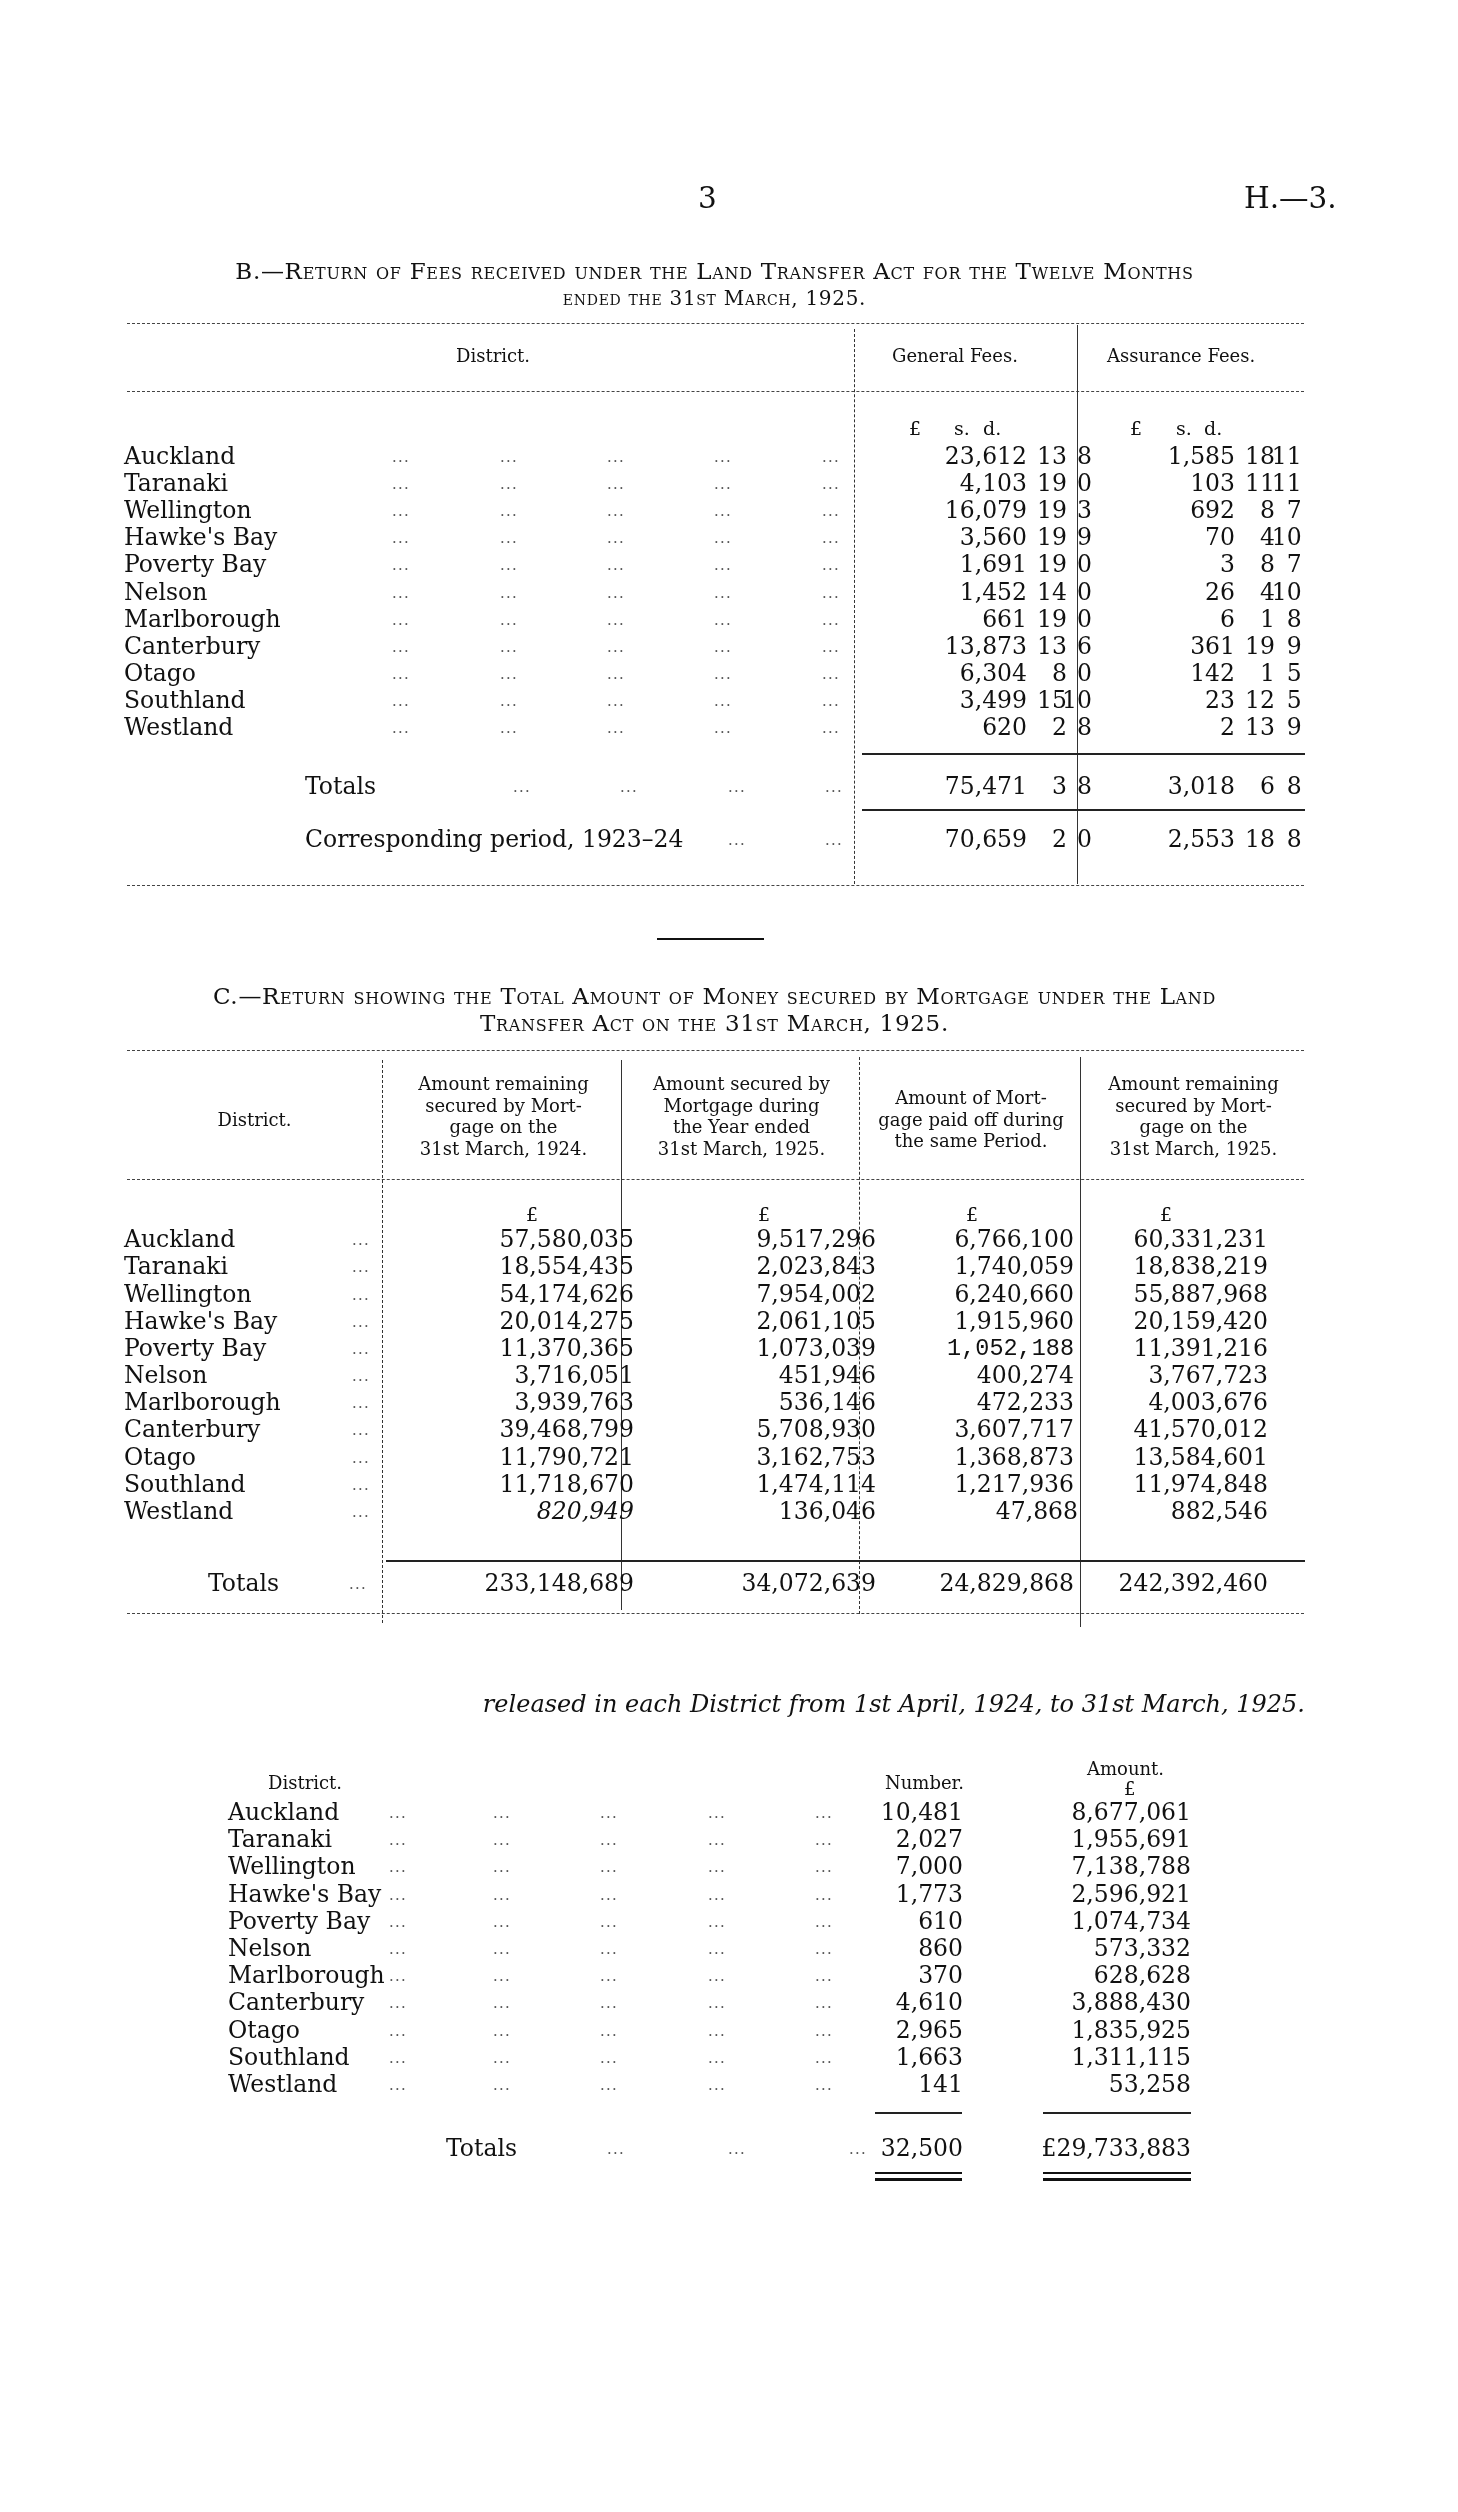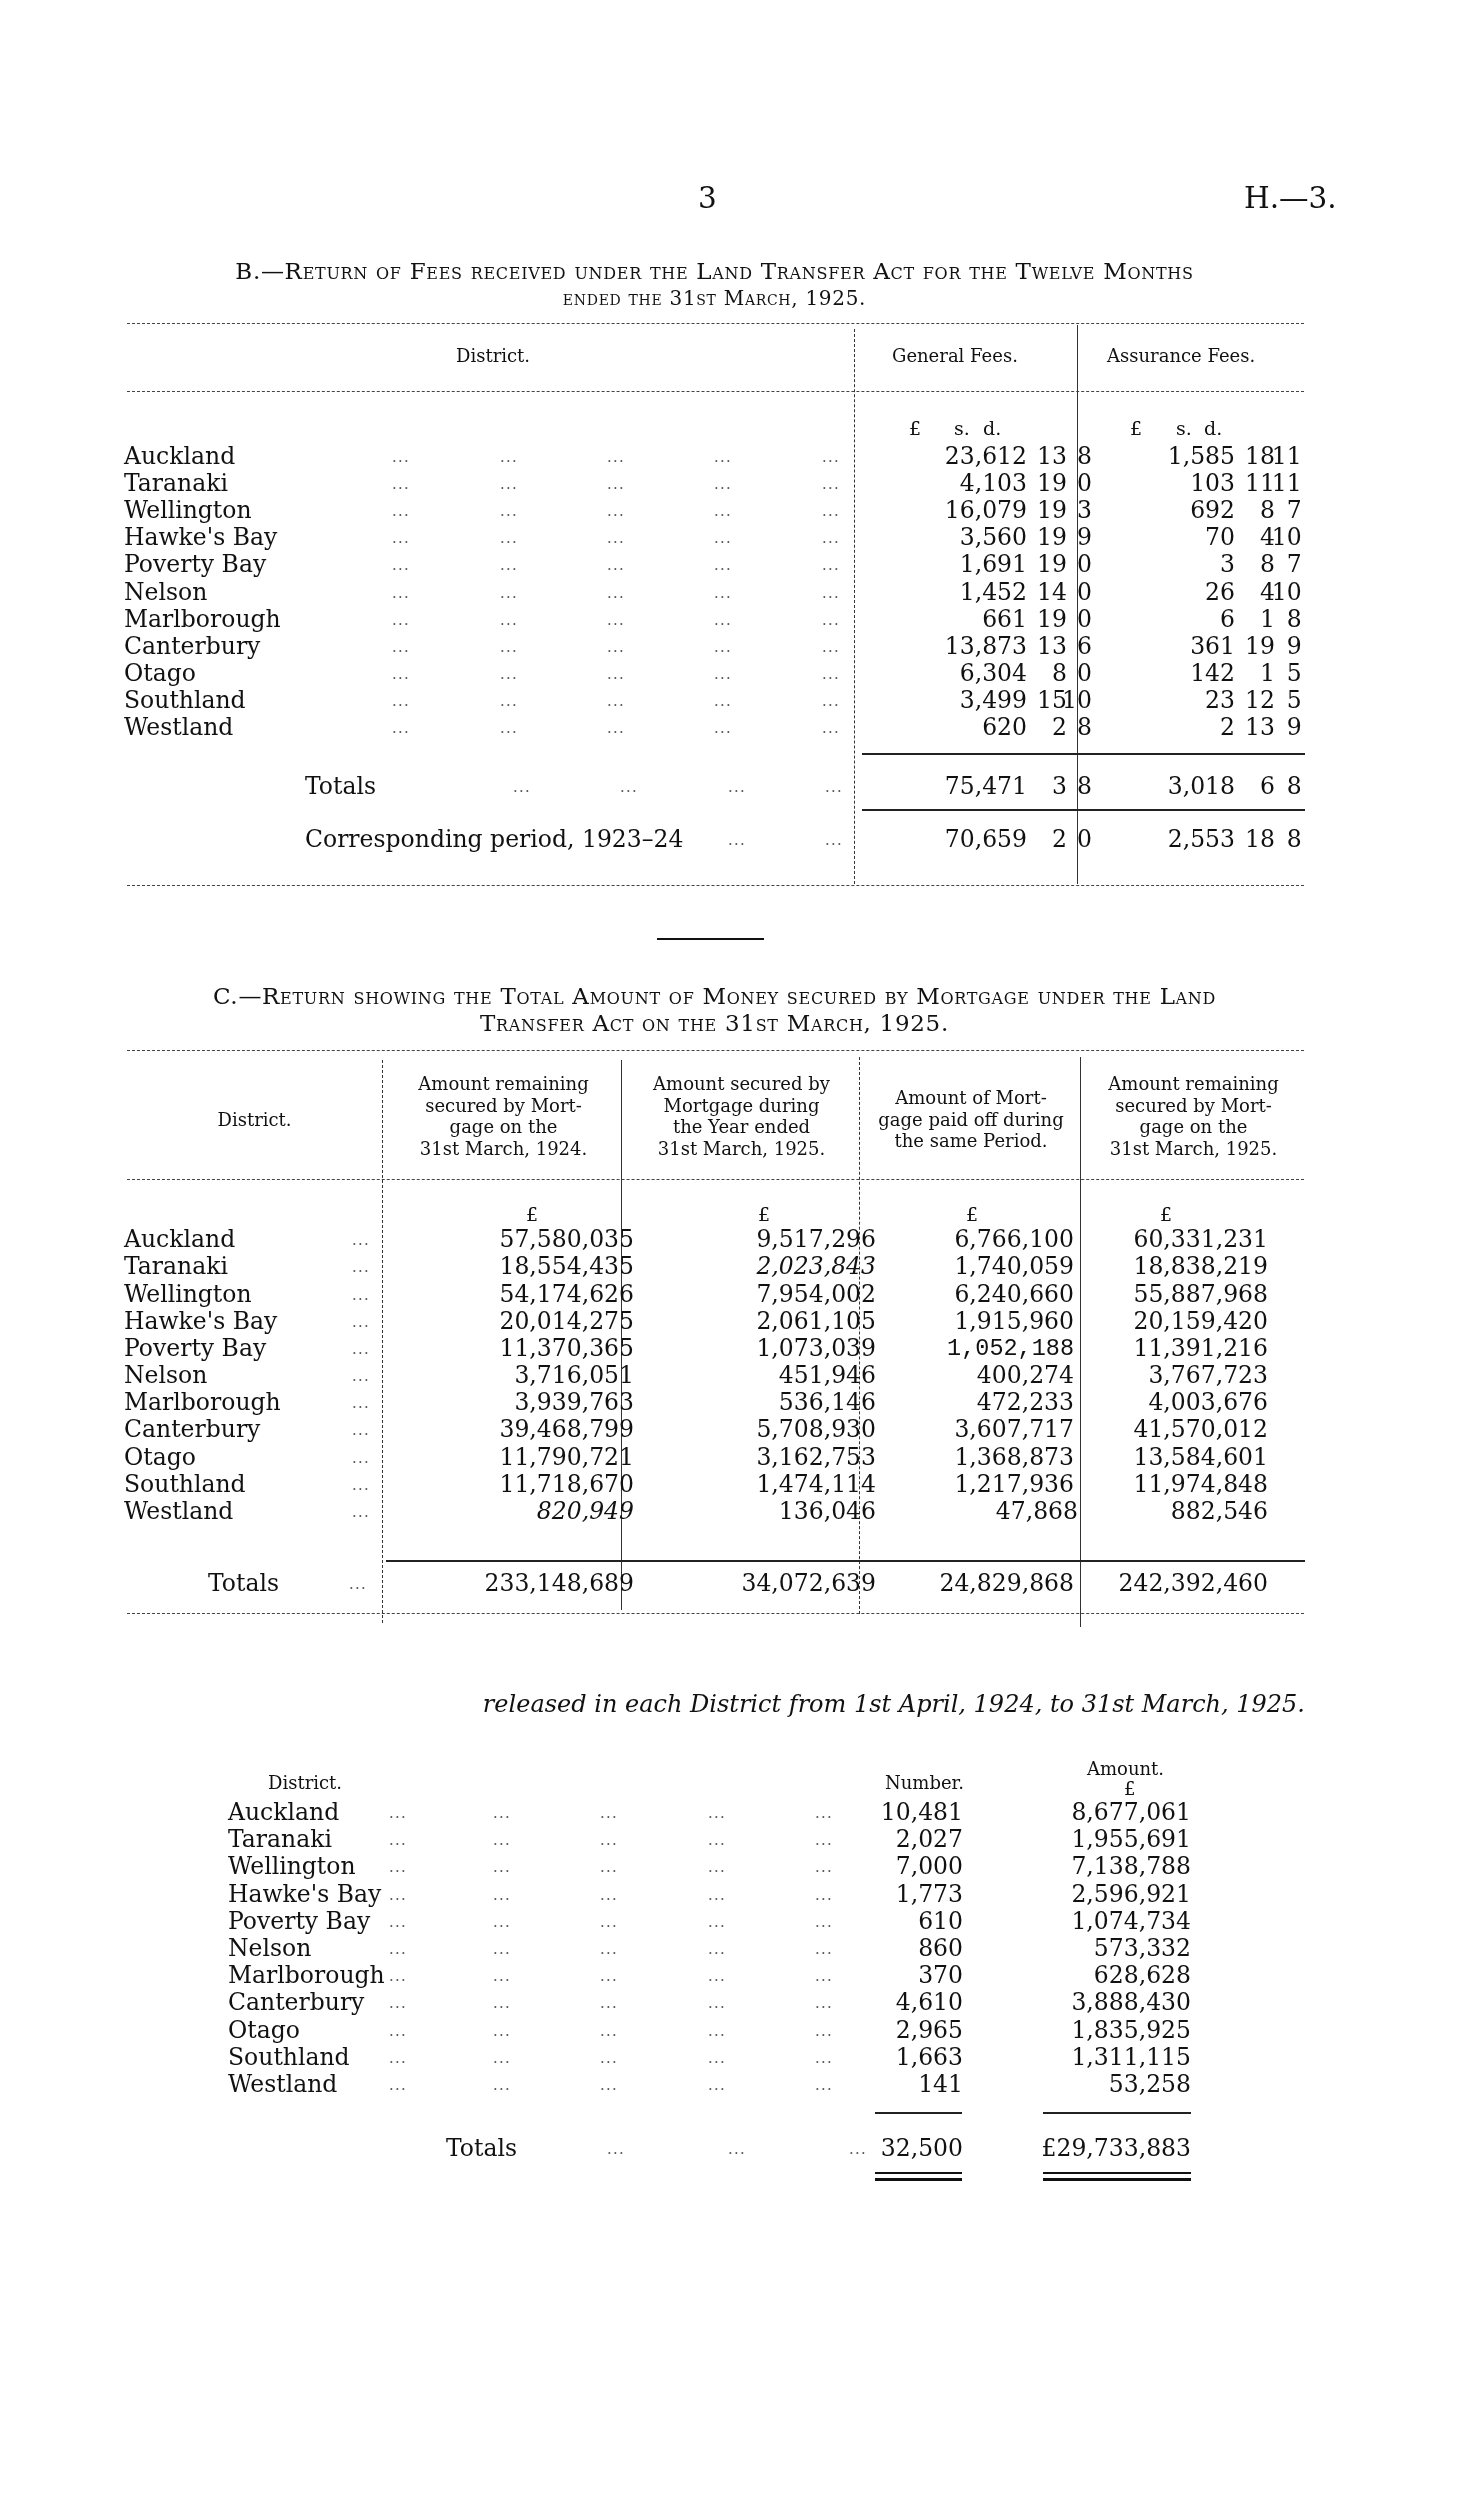--- a/index.html
+++ b/index.html
@@ -316,21 +316,21 @@
       <span class="cell dots" style="left:228px;">...</span>
       <span class="cell r" style="right:671px;">57,580,035</span>
       <span class="cell r" style="right:429px;">9,517,296</span>
       <span class="cell r" style="right:231px;">6,766,100</span>
       <span class="cell r" style="right:37px;">60,331,231</span>
     </div>
     <div class="tc-row" style="top:1253px;">
       <span class="cell" style="left:0px;">Taranaki</span>
       <span class="cell dots" style="left:228px;">...</span>
       <span class="cell r" style="right:671px;">18,554,435</span>
-      <span class="cell r" style="right:429px;font-style:italic;">2,023,843</span>
+      <span class="cell r" style="right:429px;">2,023,843</span>
       <span class="cell r" style="right:231px;">1,740,059</span>
       <span class="cell r" style="right:37px;">18,838,219</span>
     </div>
     <div class="tc-row" style="top:1281px;">
       <span class="cell" style="left:0px;">Wellington</span>
       <span class="cell dots" style="left:228px;">...</span>
       <span class="cell r" style="right:671px;">54,174,626</span>
       <span class="cell r" style="right:429px;">7,954,002</span>
       <span class="cell r" style="right:231px;">6,240,660</span>
       <span class="cell r" style="right:37px;">55,887,968</span>

